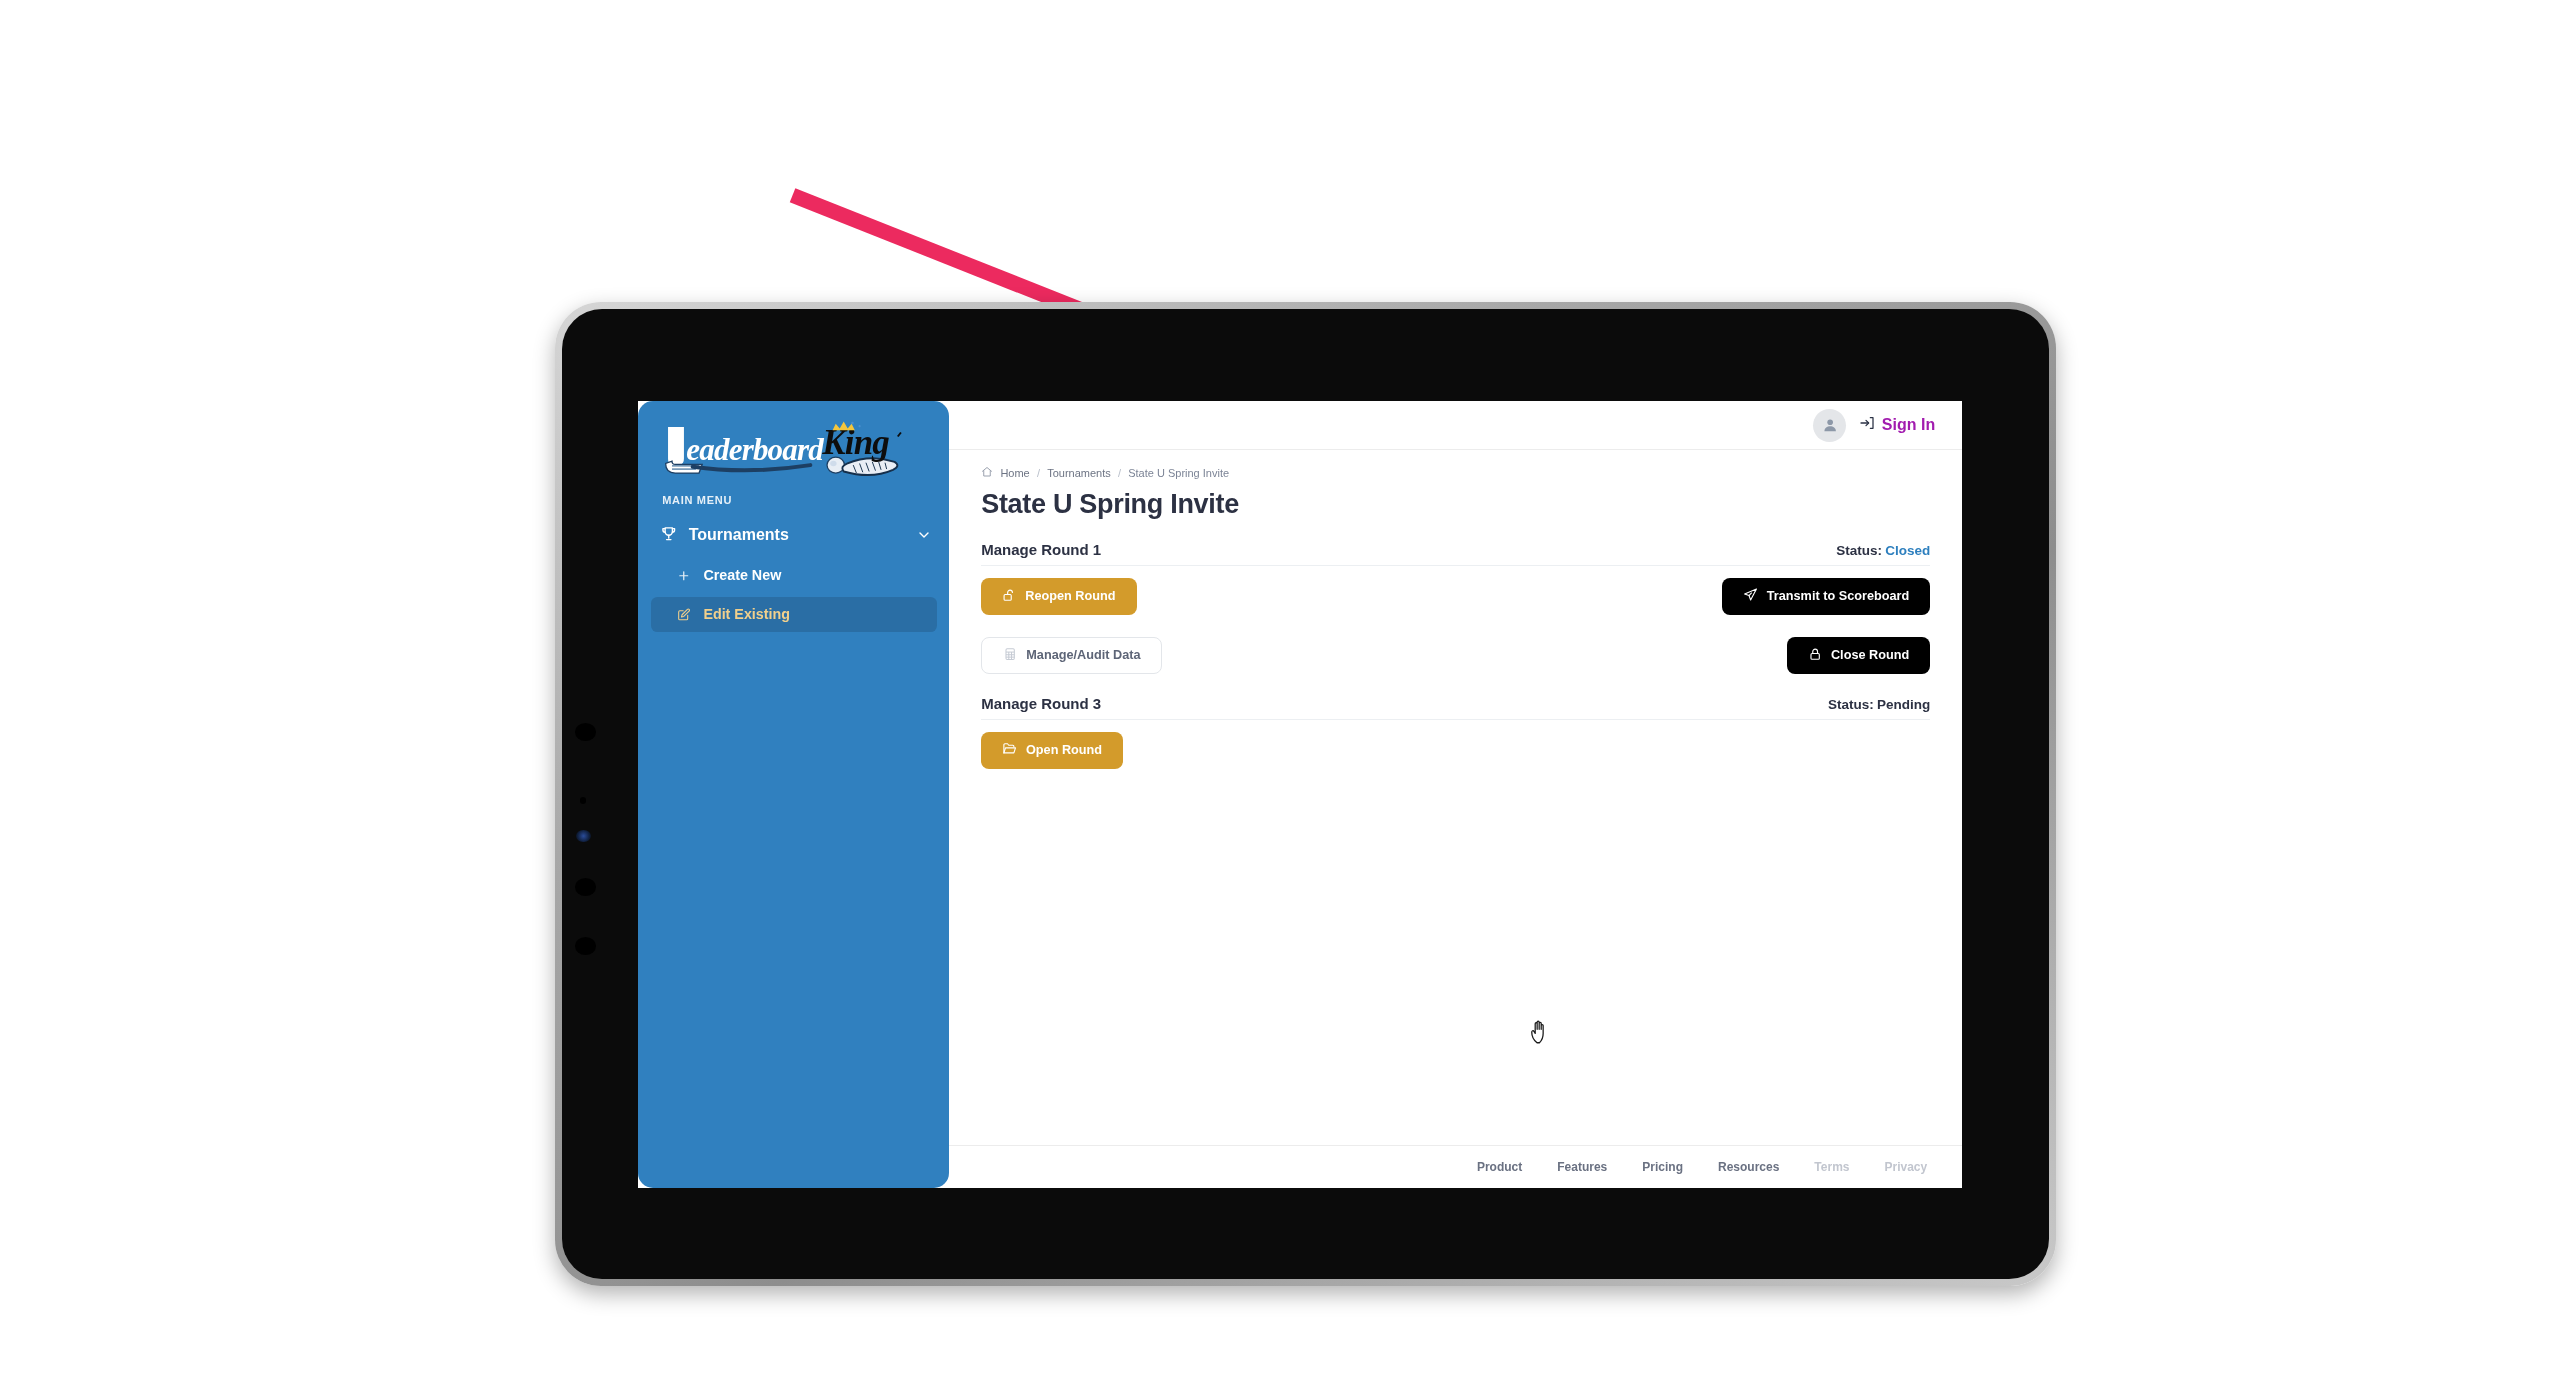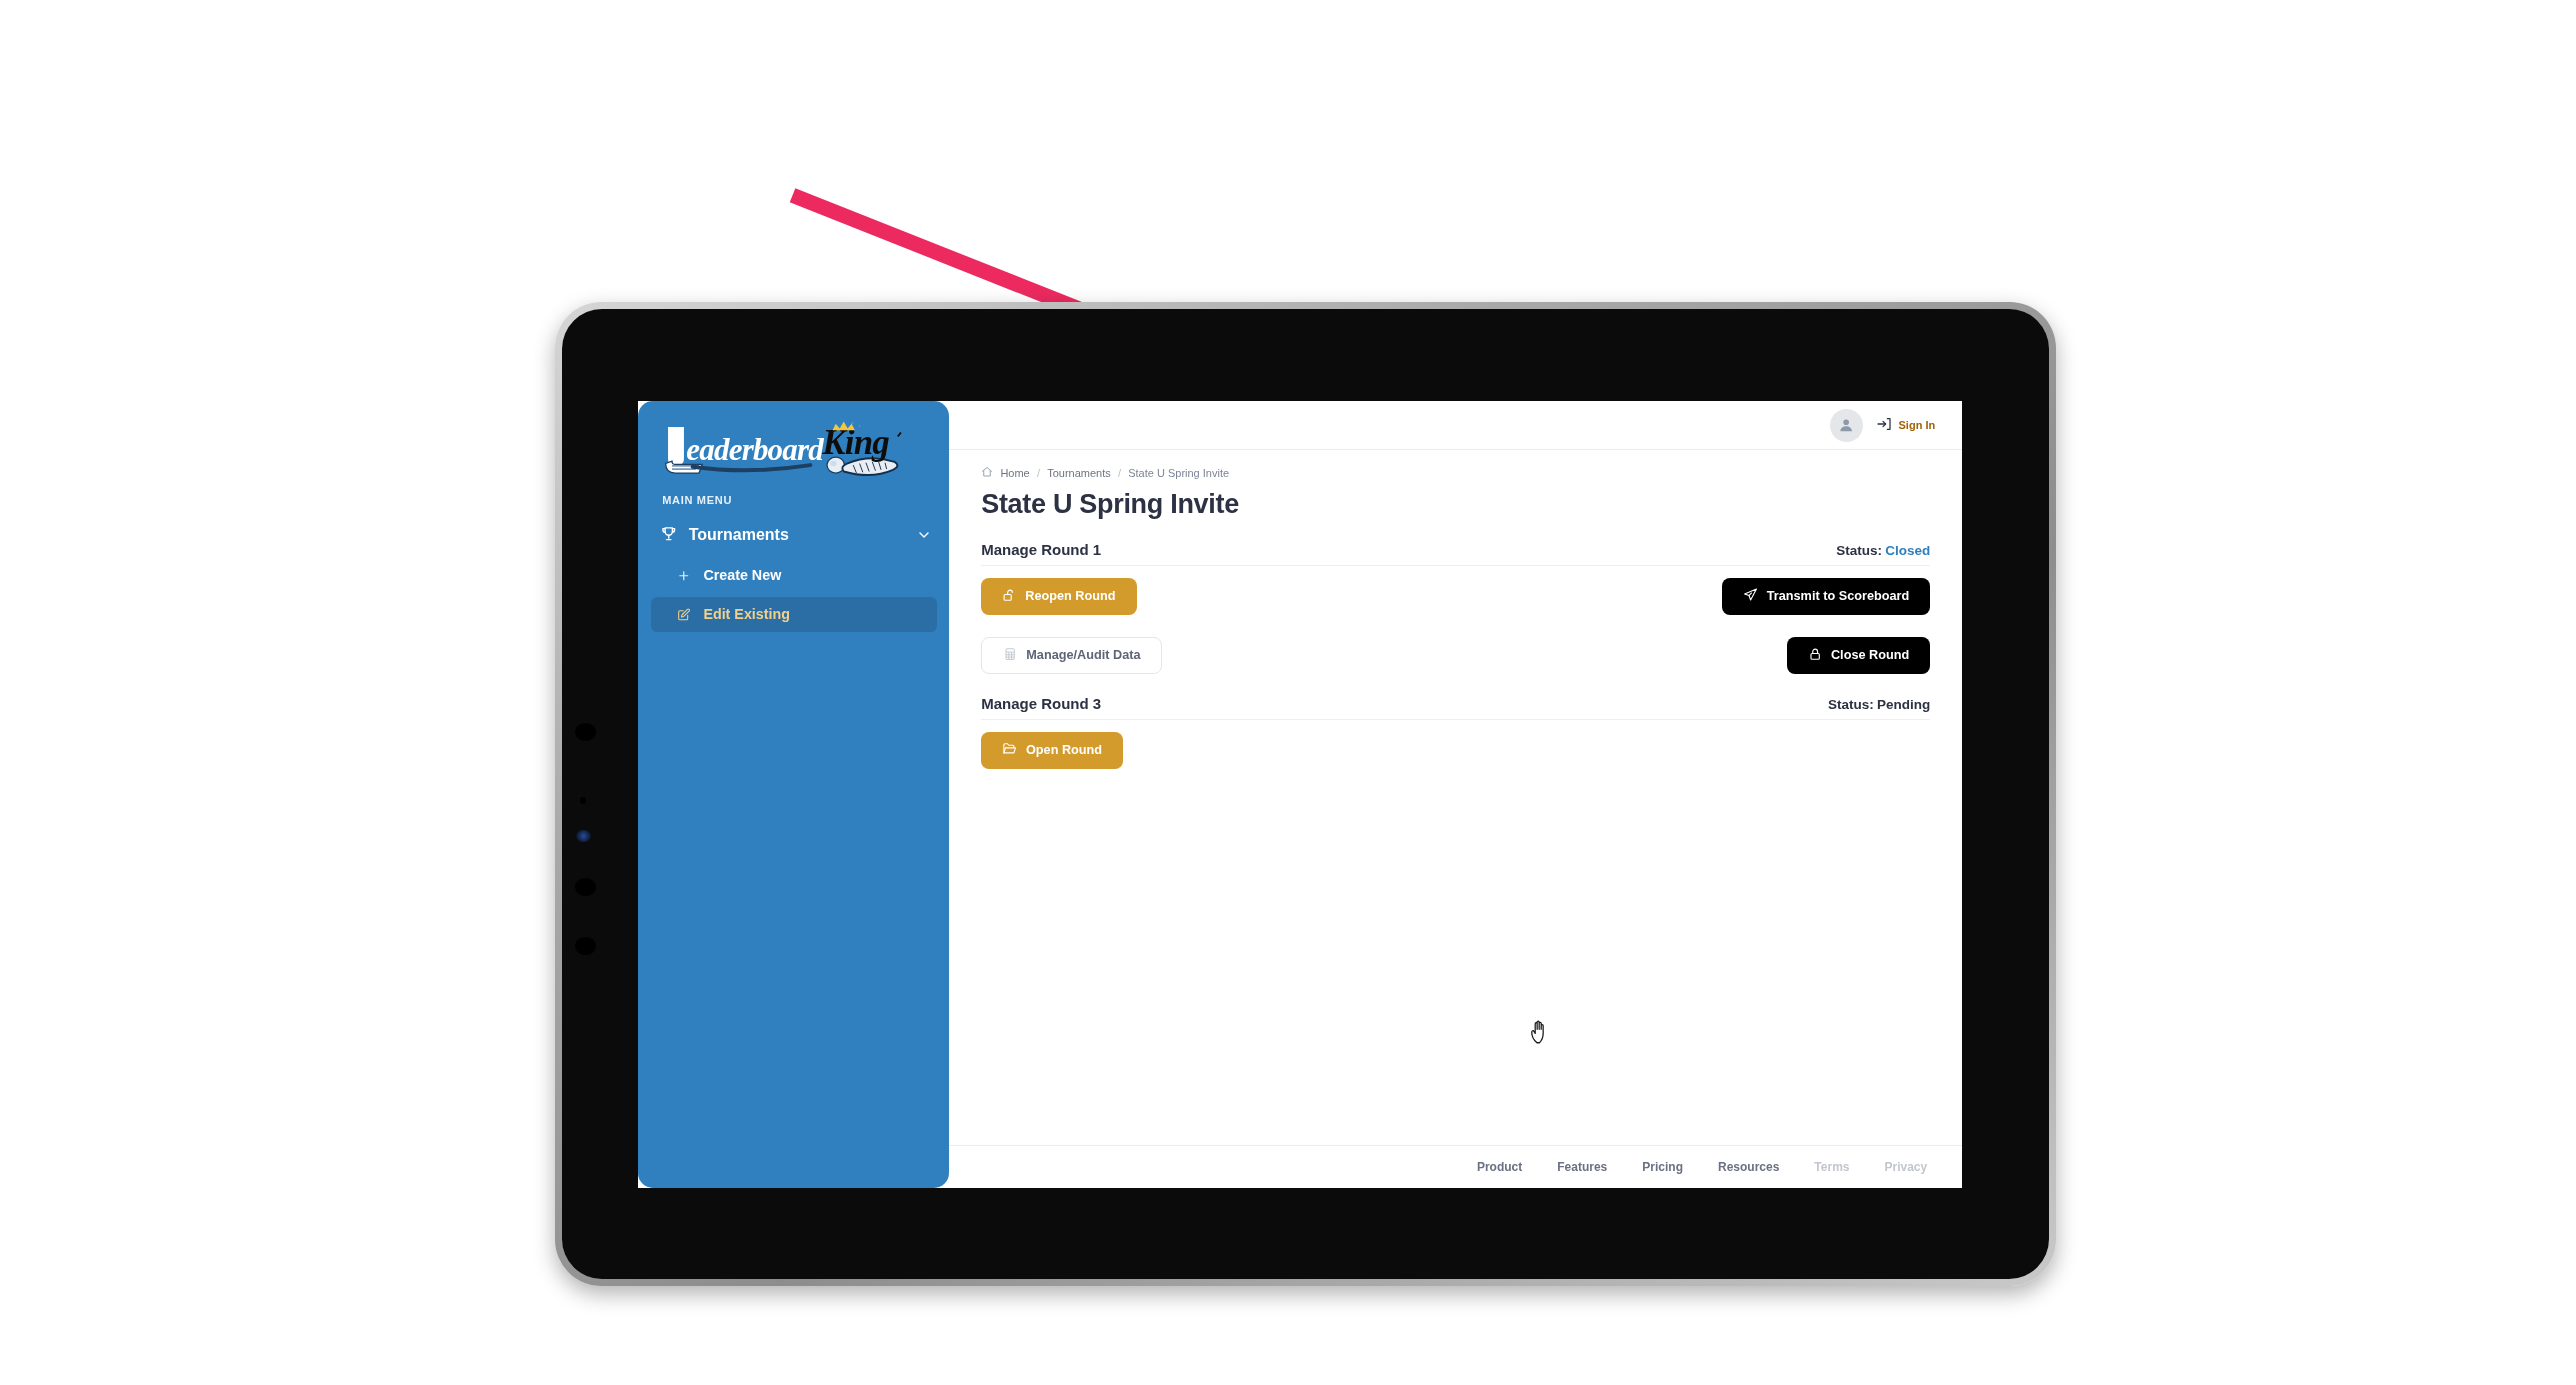--- a/index.html
+++ b/index.html
@@ -91,21 +91,21 @@
   #main { flex:1; display:flex; flex-direction:column; background:#fff; position:relative; }
   #topbar {
     height: 49px; border-bottom: 0.8px solid #ececec;
     display:flex; align-items:center; justify-content:flex-end;
     padding-right: 27px; gap: 12.7px;
   }
   #avatar {
     width: 33px; height: 33px; border-radius:50%;
     background:#e4e6e9; display:flex; align-items:center; justify-content:center;
   }
-  #signin { display:flex; align-items:center; gap:7px; color:#a16207; font-size:11px; font-weight:700; }
+  #signin { display:flex; align-items:center; gap:7px; color:#a21caf; font-size:16px; font-weight:700; }
 
   #content { flex:1; padding: 16px 32px 0 32px; }
 
   #breadcrumb { display:flex; align-items:center; gap:7.2px; font-size:11px; color:#7c8496; }
   #breadcrumb .sep { color:#b9bfca; }
   #breadcrumb .crumb { color:#6d7484; }
   #breadcrumb .crumb.last { color:#7c8496; }
 
   #page-title {
     font-size: 27px; font-weight: 800; color:#2c3143;

